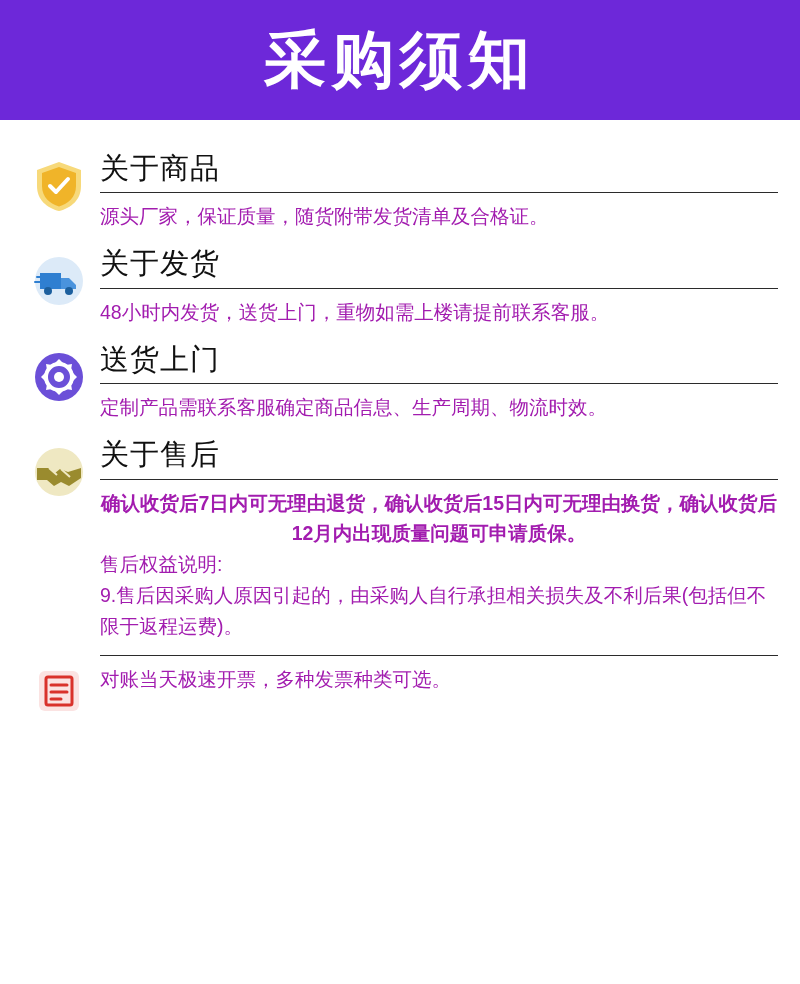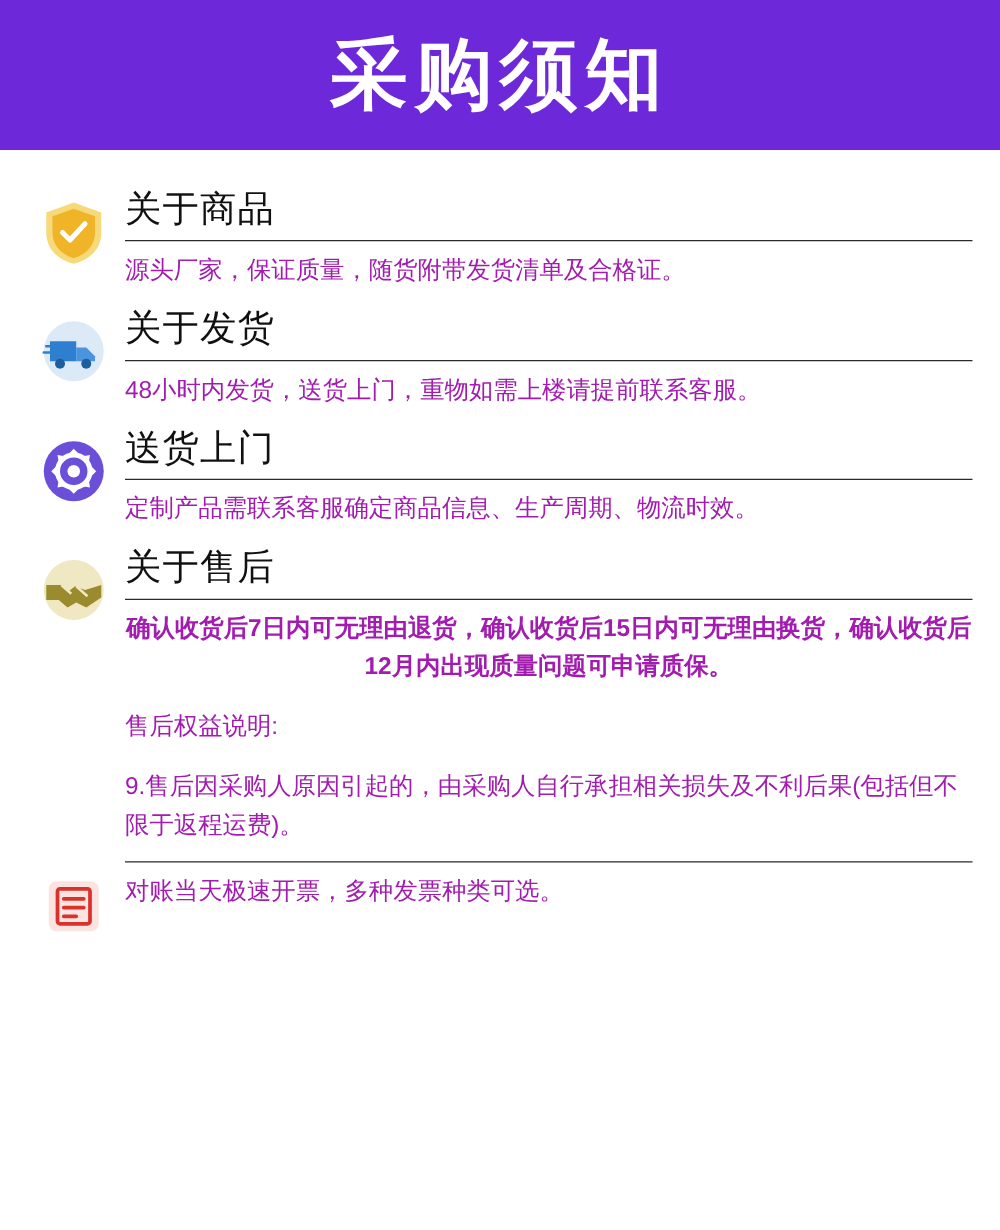--- a/index.html
+++ b/index.html
@@ -72,21 +72,21 @@
     width: 100%;
     margin-bottom: 8px;
   }
   .sec-text {
     font-size: 19.5px;
     color: #a21caf;
     line-height: 1.55;
     font-weight: 500;
   }
   .sec-text p { margin: 0; }
-  .sec-text p + p { margin-top: 18px; }
+  .sec-text p + p { margin-top: 1px; }
   .strong-line { font-weight: 700; text-align: center; }
 </style>
 </head>
 <body>
 
 <div class="page">
 
   <div class="banner">
     <div class="banner-title">采购须知</div>
   </div>

